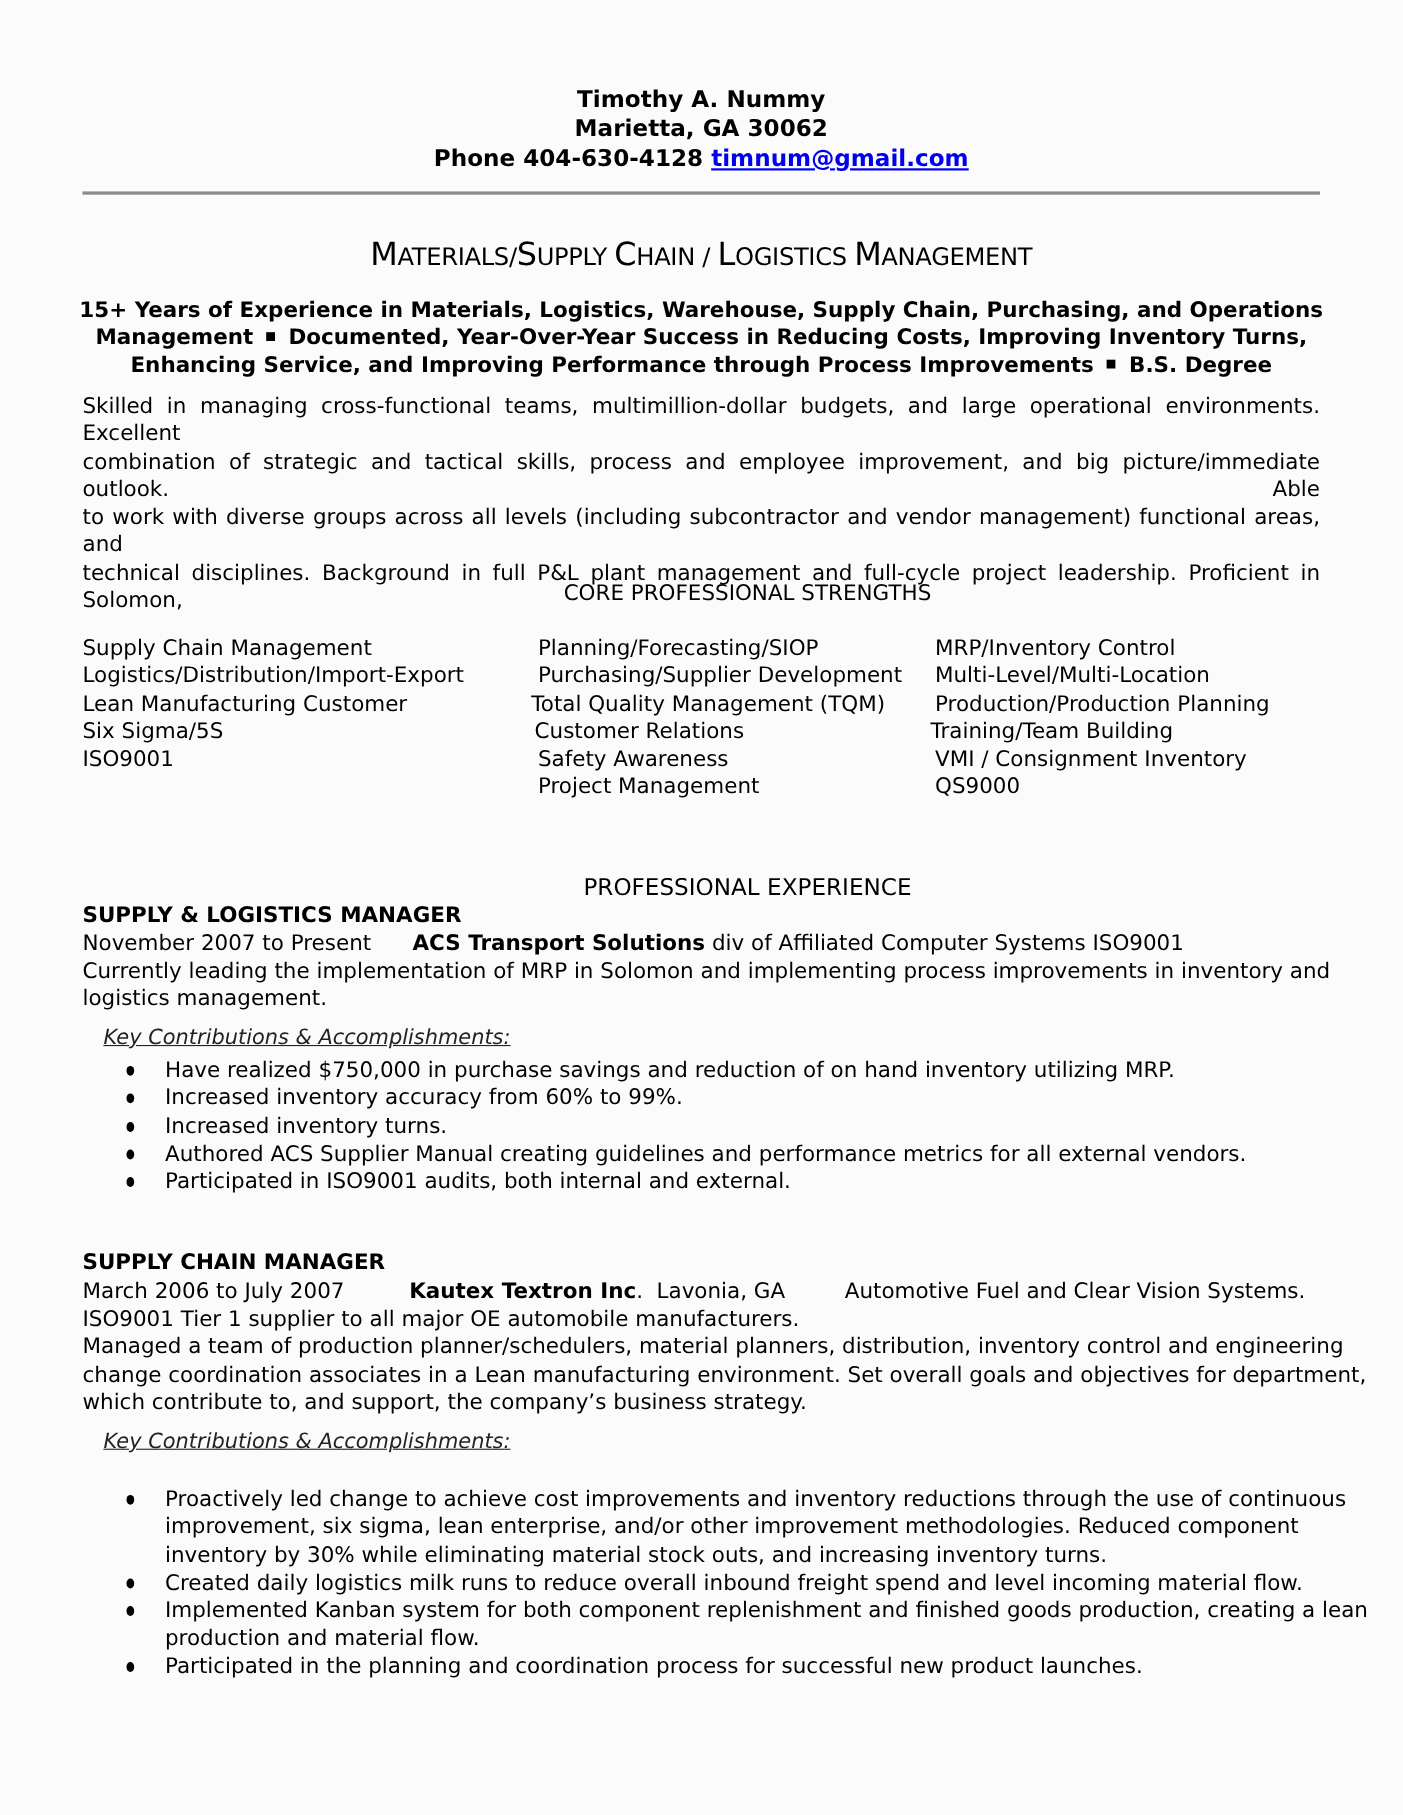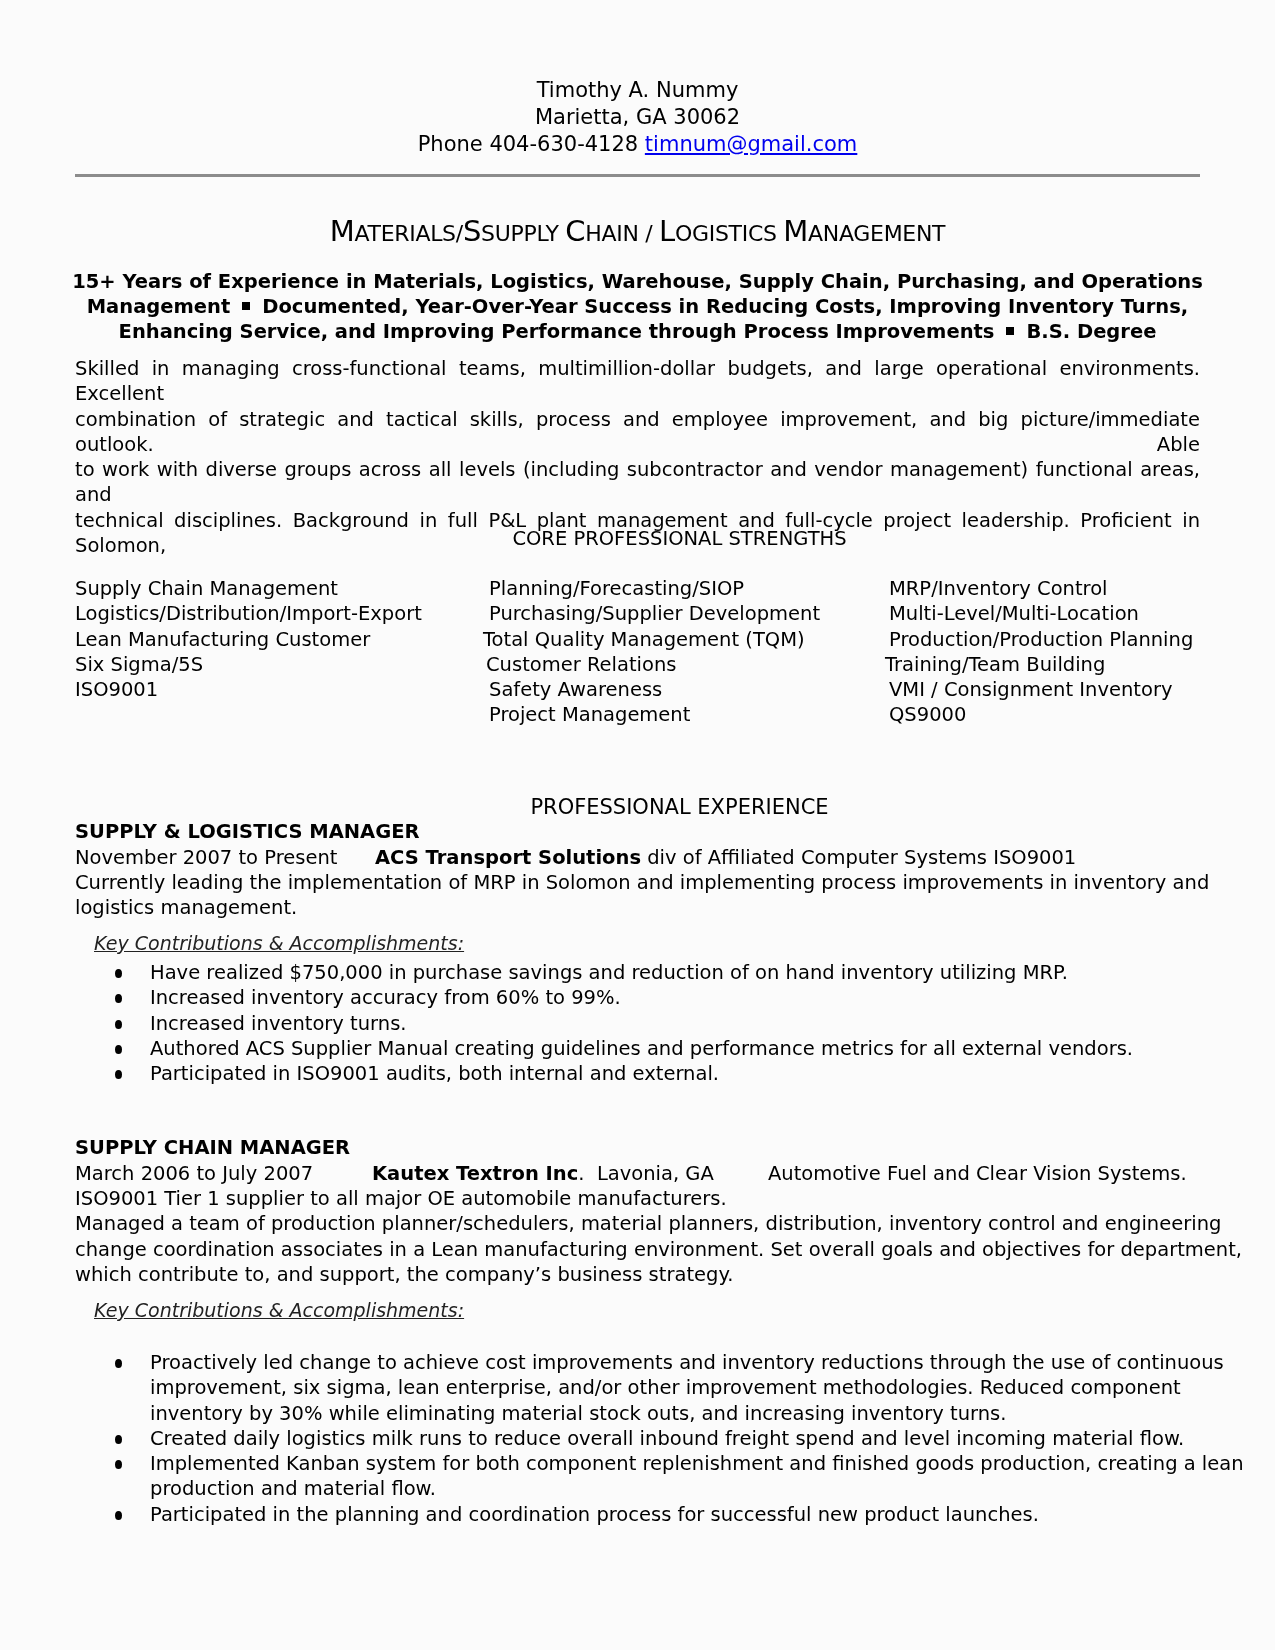--- a/index.html
+++ b/index.html
@@ -2,21 +2,21 @@
 <html><head>
 <meta charset="utf-8">
 <style>
   html, body { margin: 0; padding: 0; }
   body {
     width: 1275px; height: 1650px; background: #fbfbfb; position: relative; overflow: hidden;
     font-family: "DejaVu Sans", sans-serif; color: #000;
   }
   .page { position: absolute; left: 0; top: 0; width: 1275px; height: 1650px; }
   .abs { position: absolute; white-space: nowrap; }
-  .hdr { left: 0; width: 1275px; text-align: center; font-weight: normal; font-size: 21px; line-height: 27px; }
+  .hdr { left: 0; width: 1275px; text-align: center; font-weight: bold; font-size: 21px; line-height: 27px; }
   .hdr a { color: #0000ee; text-decoration: underline; }
   .rule { position: absolute; left: 75px; width: 1125px; top: 174px; height: 3px; background: #8c8c8c; }
   .title { left: 0; width: 1275px; text-align: center; top: 214px; font-size: 29px; letter-spacing: -0.3px; }
   .title .sc { font-size: 22px; }
   .summary-bold { left: 0; width: 1275px; text-align: center; font-weight: bold; font-size: 19.5px; line-height: 25px; }
   .sep { display: inline-block; width: 8px; height: 8px; background: #000; vertical-align: middle; margin: 0 12px 3px 12px; }
   .para { left: 75px; width: 1125px; font-size: 19.5px; line-height: 25.3px; text-align: justify; white-space: normal; }
   .para .ln { display: block; text-align-last: justify; }
   .para .ln.last { text-align-last: left; }
   .sec { left: 0; width: 1275px; text-align: center; font-weight: normal; font-size: 19.5px; padding-left: 42px; }
@@ -37,21 +37,21 @@
 
   <div class="abs hdr" style="top:77px;">Timothy A. Nummy</div>
   <div class="abs hdr" style="top:104px;">Marietta, GA 30062</div>
   <div class="abs hdr" style="top:131px;">
     <span>Phone 404-630-4128</span>
     <a href="mailto:timnum@gmail.com">timnum@gmail.com</a>
   </div>
   <div class="rule"></div>
 
   <div class="abs title">
-    <span>M</span><span class="sc">ATERIALS/</span><span>S</span><span class="sc">SUPPLY </span><span>C</span><span class="sc">HAIN / </span><span>L</span><span class="sc">OGISTICS </span><span>M</span><span class="sc">ANAGEMENT</span>
+    <span>M</span><span class="sc">ATERIALS/</span><span>S</span><span class="sc">UPPLY </span><span>C</span><span class="sc">HAIN / </span><span>L</span><span class="sc">OGISTICS </span><span>M</span><span class="sc">ANAGEMENT</span>
   </div>
 
   <div class="abs summary-bold" style="top:269px;">15+ Years of Experience in Materials, Logistics, Warehouse, Supply Chain, Purchasing, and Operations</div>
   <div class="abs summary-bold" style="top:294px;">
     <span>Management</span><span class="sep"></span><span>Documented, Year-Over-Year Success in Reducing Costs, Improving Inventory Turns,</span>
   </div>
   <div class="abs summary-bold" style="top:319px;">
     <span>Enhancing Service, and Improving Performance through Process Improvements</span><span class="sep"></span><span>B.S. Degree</span>
   </div>
 
@@ -72,21 +72,21 @@
     <div>ISO9001</div>
   </div>
   <div class="abs str" style="left:483px; top:576px;">
     <div style="padding-left:6px">Planning/Forecasting/SIOP</div>
     <div style="padding-left:6px">Purchasing/Supplier Development</div>
     <div style="padding-left:0px">Total Quality Management (TQM)</div>
     <div style="padding-left:3px">Customer Relations</div>
     <div style="padding-left:6px">Safety Awareness</div>
     <div style="padding-left:6px">Project Management</div>
   </div>
-  <div class="abs str" style="left:885px; top:576px;">
+  <div class="abs str" style="left:846px; top:576px;">
     <div style="padding-left:4px">MRP/Inventory Control</div>
     <div style="padding-left:4px">Multi-Level/Multi-Location</div>
     <div style="padding-left:4px">Production/Production Planning</div>
     <div style="padding-left:0px">Training/Team Building</div>
     <div style="padding-left:4px">VMI / Consignment Inventory</div>
     <div style="padding-left:4px">QS9000</div>
   </div>
 
   <div class="abs sec big" style="top:795px;">PROFESSIONAL EXPERIENCE</div>
 

